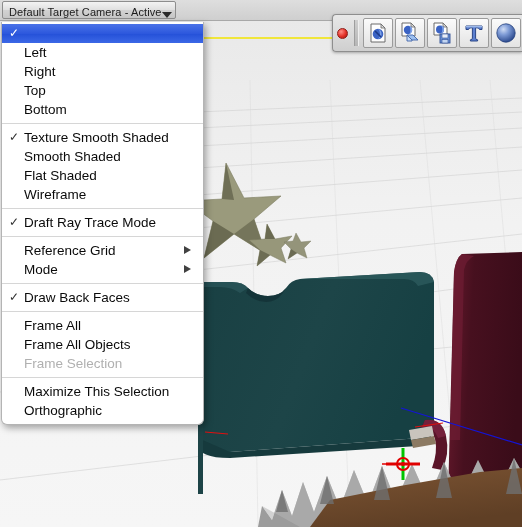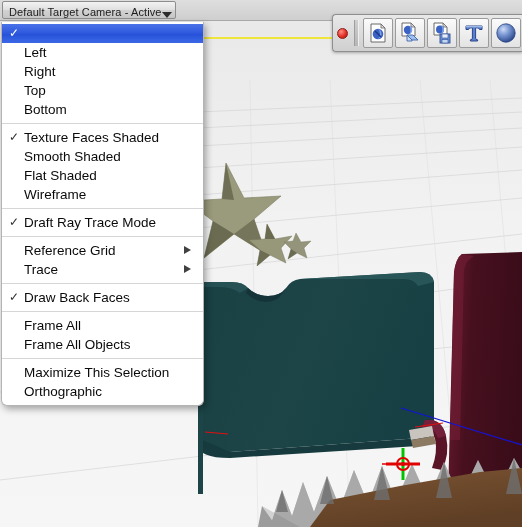--- a/index.html
+++ b/index.html
@@ -404,32 +404,33 @@
     </div>
   </div>
 
   <div class="menu" id="menu">
       <div class="menu-item selected"><span class="menu-check">✓</span></div>
       <div class="menu-item"><span class="menu-check"></span><span>Left</span></div>
       <div class="menu-item"><span class="menu-check"></span><span>Right</span></div>
       <div class="menu-item"><span class="menu-check"></span><span>Top</span></div>
       <div class="menu-item"><span class="menu-check"></span><span>Bottom</span></div>
       <div class="menu-sep"></div>
-      <div class="menu-item"><span class="menu-check">✓</span><span>Texture Faces Shaded</span></div>
+      <div class="menu-item"><span class="menu-check">✓</span><span>Texture Smooth Shaded</span></div>
       <div class="menu-item"><span class="menu-check"></span><span>Smooth Shaded</span></div>
       <div class="menu-item"><span class="menu-check"></span><span>Flat Shaded</span></div>
       <div class="menu-item"><span class="menu-check"></span><span>Wireframe</span></div>
       <div class="menu-sep"></div>
       <div class="menu-item"><span class="menu-check">✓</span><span>Draft Ray Trace Mode</span></div>
       <div class="menu-sep"></div>
       <div class="menu-item"><span class="menu-check"></span><span>Reference Grid</span><span class="menu-arrow"></span></div>
-      <div class="menu-item"><span class="menu-check"></span><span>Trace</span><span class="menu-arrow"></span></div>
+      <div class="menu-item"><span class="menu-check"></span><span>Mode</span><span class="menu-arrow"></span></div>
       <div class="menu-sep"></div>
       <div class="menu-item"><span class="menu-check">✓</span><span>Draw Back Faces</span></div>
       <div class="menu-sep"></div>
       <div class="menu-item"><span class="menu-check"></span><span>Frame All</span></div>
       <div class="menu-item"><span class="menu-check"></span><span>Frame All Objects</span></div>
+      <div class="menu-item disabled"><span class="menu-check"></span><span>Frame Selection</span></div>
       <div class="menu-sep"></div>
       <div class="menu-item"><span class="menu-check"></span><span>Maximize This Selection</span></div>
       <div class="menu-item"><span class="menu-check"></span><span>Orthographic</span></div>
     </div>
 
 </div>
 
 </body></html>

